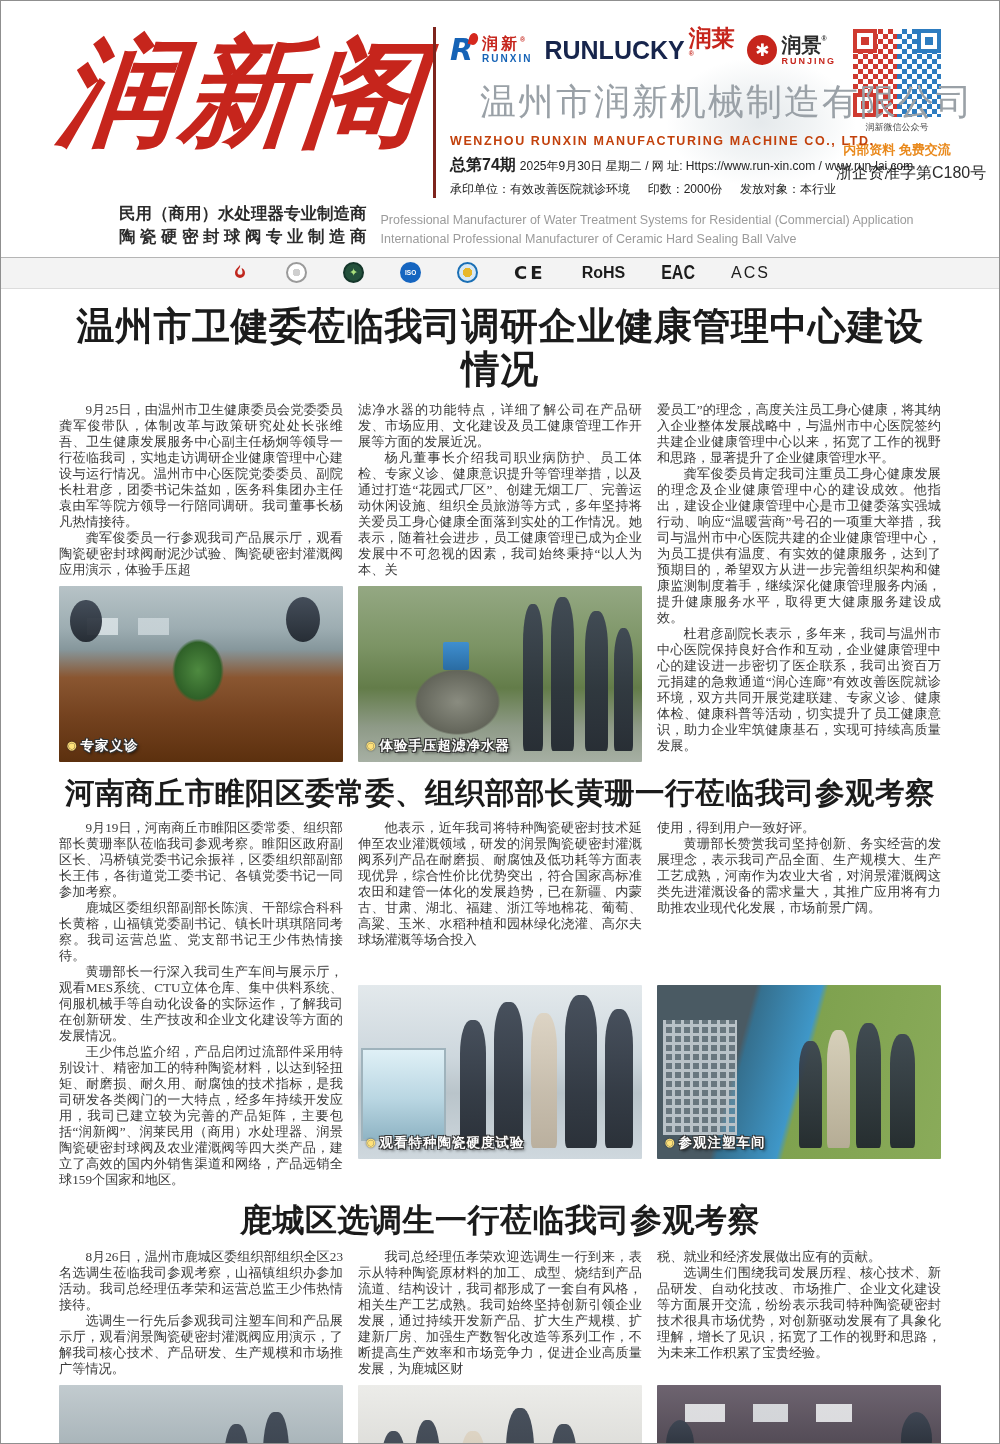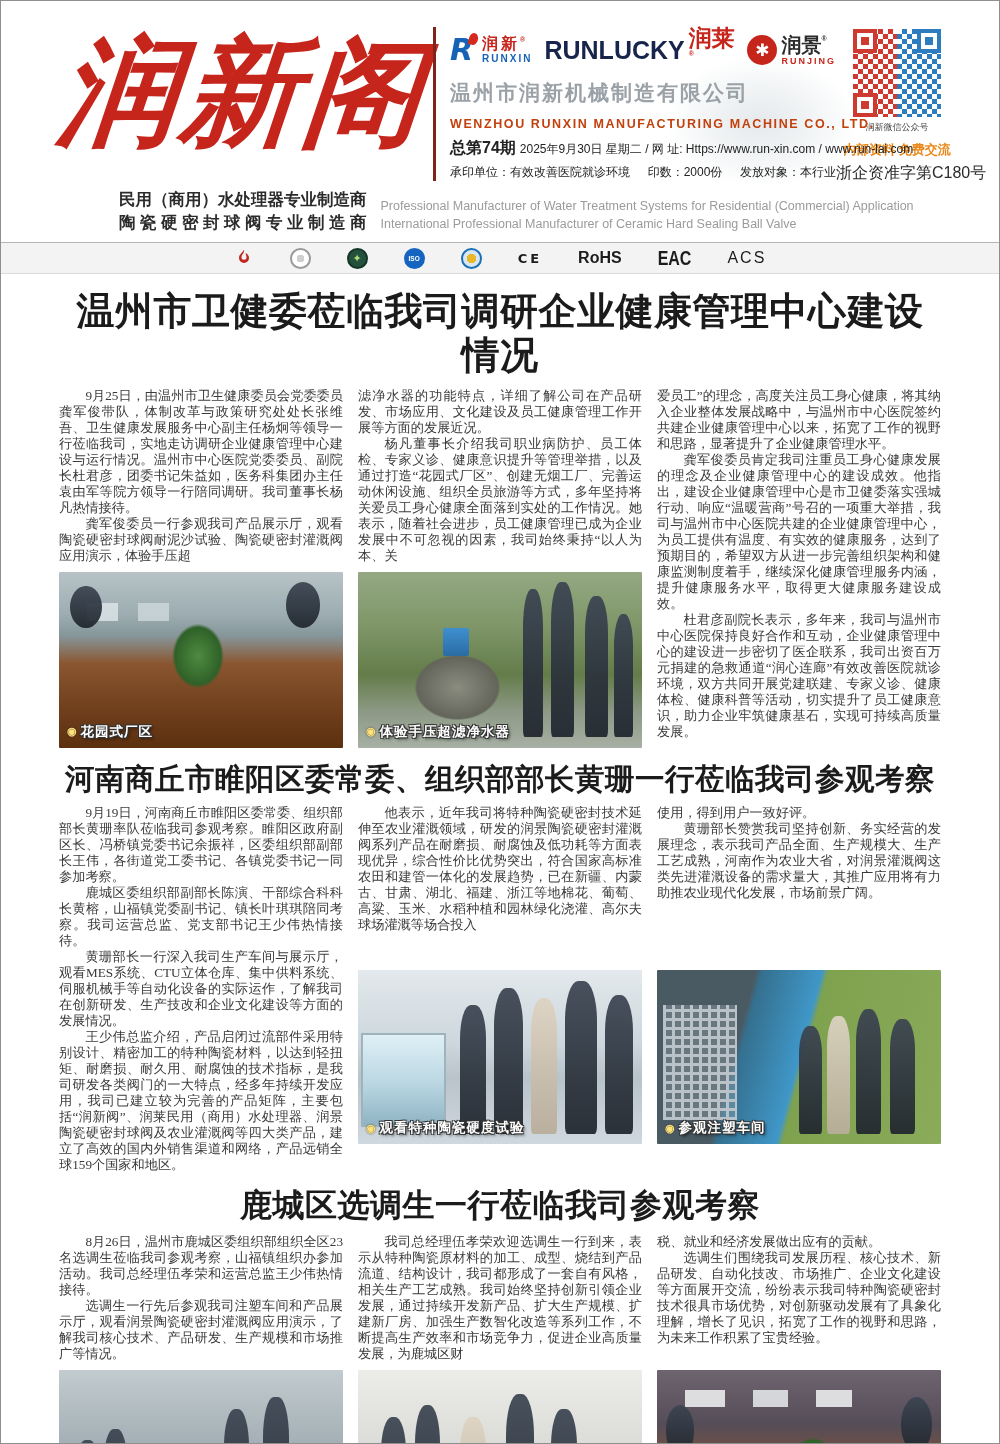--- a/index.html
+++ b/index.html
@@ -24,21 +24,21 @@
   .rx-reg{font-size:7px;vertical-align:top;}
   .rx-en{color:#1663b6;font-weight:bold;font-size:10px;letter-spacing:2px;margin-top:2px;}
   .rl-en{font-weight:900;font-size:25px;color:#17254c;letter-spacing:0px;line-height:1;text-align:right;}
   .rl-cn{font-weight:900;font-size:23px;color:#c6251c;line-height:1;}
   .rj-mark{width:30px;height:30px;border-radius:50%;background:#c6251c;position:relative;flex:none;}
   .rj-mark::after{content:"✱";position:absolute;left:0;top:0;right:0;bottom:0;color:#fff;font-size:17px;
                   display:flex;align-items:center;justify-content:center;}
   .rj-text{display:flex;flex-direction:column;line-height:1;}
   .rj-cn{color:#2b2b2b;font-weight:900;font-size:20px;}
   .rj-en{color:#c6251c;font-weight:bold;font-size:9px;letter-spacing:2px;margin-top:2px;}
-  .company-cn{font-size:21px;font-weight:700;color:#9aa1a7;letter-spacing:2px;line-height:1.15;margin-top:8px;position:relative;z-index:1;white-space:nowrap;}
+  .company-cn{font-size:36px;font-weight:400;color:#9aa1a7;letter-spacing:2px;line-height:1.15;margin-top:8px;position:relative;z-index:1;white-space:nowrap;margin-left:30px;}
   .company-en{font-size:12.5px;font-weight:bold;color:#c2410c;letter-spacing:1.6px;margin-top:12px;position:relative;z-index:1;white-space:nowrap;}
   .issue-line{font-size:12px;color:#222;margin-top:7px;position:relative;z-index:1;white-space:nowrap;}
   .issue-line b{font-size:16px;font-weight:900;margin-right:4px;}
   .print-line{font-size:12px;color:#222;margin-top:5px;display:flex;justify-content:space-between;position:relative;z-index:1;}
   .head-qr{margin-left:auto;width:122px;flex:none;text-align:center;padding-top:2px;}
   .qr{width:88px;height:88px;margin:0 auto;position:relative;display:grid;grid-template-columns:1fr 1fr;background:#fff;}
   .qr .half{background-image:repeating-conic-gradient(currentColor 0% 25%, transparent 0% 50%);background-size:10px 10px;}
   .qr .red{color:#cf3a30;}
   .qr .blue{color:#2d7cc0;}
   .qr .mk{position:absolute;width:16px;height:16px;border:4px solid #cf3a30;background:#fff;}
@@ -55,21 +55,21 @@
   .tag-en{color:#9b9b9b;font-size:12.5px;line-height:1.5;white-space:nowrap;overflow:hidden;}
   
   .cert-bar{margin:0 -58px;height:30px;background:#f3f3f3;border-top:1px solid #b5b5b5;border-bottom:1px solid #dcdcdc;
             display:flex;align-items:center;justify-content:center;gap:36px;}
   .seal{width:21px;height:21px;border-radius:50%;display:inline-block;box-sizing:border-box;}
   .seal-gray{border:2px solid #9a9a9a;background:radial-gradient(circle at 50% 50%, #cfcfcf 0 30%, #fff 31%);}
   .seal-green{background:#24513c;border:2px solid #14362a;position:relative;}
   .seal-green::after{content:"✦";color:#aadf7c;font-size:11px;position:absolute;inset:0;display:flex;align-items:center;justify-content:center;}
   .seal-iso{background:#1565c0;color:#fff;font-size:6.5px;font-weight:bold;display:inline-flex;align-items:center;justify-content:center;}
   .seal-by{border:2px solid #1a6fb5;background:radial-gradient(circle,#e8b72a 0 40%,#d7e8f4 41%);}
-  .ce-mark{font-size:13px;font-weight:bold;color:#1c1c1c;letter-spacing:3px;font-family:"DejaVu Sans",sans-serif;}
+  .ce-mark{font-size:18px;font-weight:bold;color:#1c1c1c;letter-spacing:3px;font-family:"DejaVu Sans",sans-serif;}
   .rohs-mark{font-size:16px;font-weight:900;color:#1c1c1c;}
   .eac-mark{font-size:16px;font-weight:900;color:#1c1c1c;transform:scaleY(1.3);letter-spacing:0;}
   .acs-mark{font-size:16px;font-weight:400;color:#1c1c1c;letter-spacing:2px;}
   .flame{width:20px;height:20px;}
   
   .hl{font-weight:900;color:#1b1b1b;text-align:center;line-height:1.15;letter-spacing:0.5px;}
   .hl1{font-size:38px;margin:16px 0 10px;}
   .hl2{font-size:29.5px;margin:14px 0 10px;white-space:nowrap;}
   .hl3{font-size:32px;margin:14px 0 10px;}
   .grid{display:grid;grid-template-columns:1fr 1fr 1fr;column-gap:15px;row-gap:8px;}
@@ -219,21 +219,21 @@
       <div class="col c3">
         <p class="noind">爱员工”的理念，高度关注员工身心健康，将其纳入企业整体发展战略中，与温州市中心医院签约共建企业健康管理中心以来，拓宽了工作的视野和思路，显著提升了企业健康管理水平。</p>
         <p>龚军俊委员肯定我司注重员工身心健康发展的理念及企业健康管理中心的建设成效。他指出，建设企业健康管理中心是市卫健委落实强城行动、响应“温暖营商”号召的一项重大举措，我司与温州市中心医院共建的企业健康管理中心，为员工提供有温度、有实效的健康服务，达到了预期目的，希望双方从进一步完善组织架构和健康监测制度着手，继续深化健康管理服务内涵，提升健康服务水平，取得更大健康服务建设成效。</p>
         <p>杜君彦副院长表示，多年来，我司与温州市中心医院保持良好合作和互动，企业健康管理中心的建设进一步密切了医企联系，我司出资百万元捐建的急救通道“润心连廊”有效改善医院就诊环境，双方共同开展党建联建、专家义诊、健康体检、健康科普等活动，切实提升了员工健康意识，助力企业牢筑健康基石，实现可持续高质量发展。</p>
       </div>
       <div class="ph sc-meeting1">
         <span class="fig" style="left:4%;top:8%;bottom:auto;width:11%;height:24%;border-radius:50%;"></span>
         <span class="fig" style="left:80%;top:6%;bottom:auto;width:12%;height:26%;border-radius:50%;"></span>
         <div class="cap">
           <span class="bullet">◉</span>
-          <span>花园式厂区</span>
+          <span>专家义诊</span>
         </div>
       </div>
       <div class="ph sc-outdoor">
         <span class="fig" style="left:58%;height:84%;width:7%;"></span>
         <span class="fig" style="left:68%;height:88%;width:8%;"></span>
         <span class="fig" style="left:80%;height:80%;width:8%;"></span>
         <span class="fig" style="left:90%;height:70%;width:7%;"></span>
         <div class="cap">
           <span class="bullet">◉</span>
           <span>体验手压超滤净水器</span>

